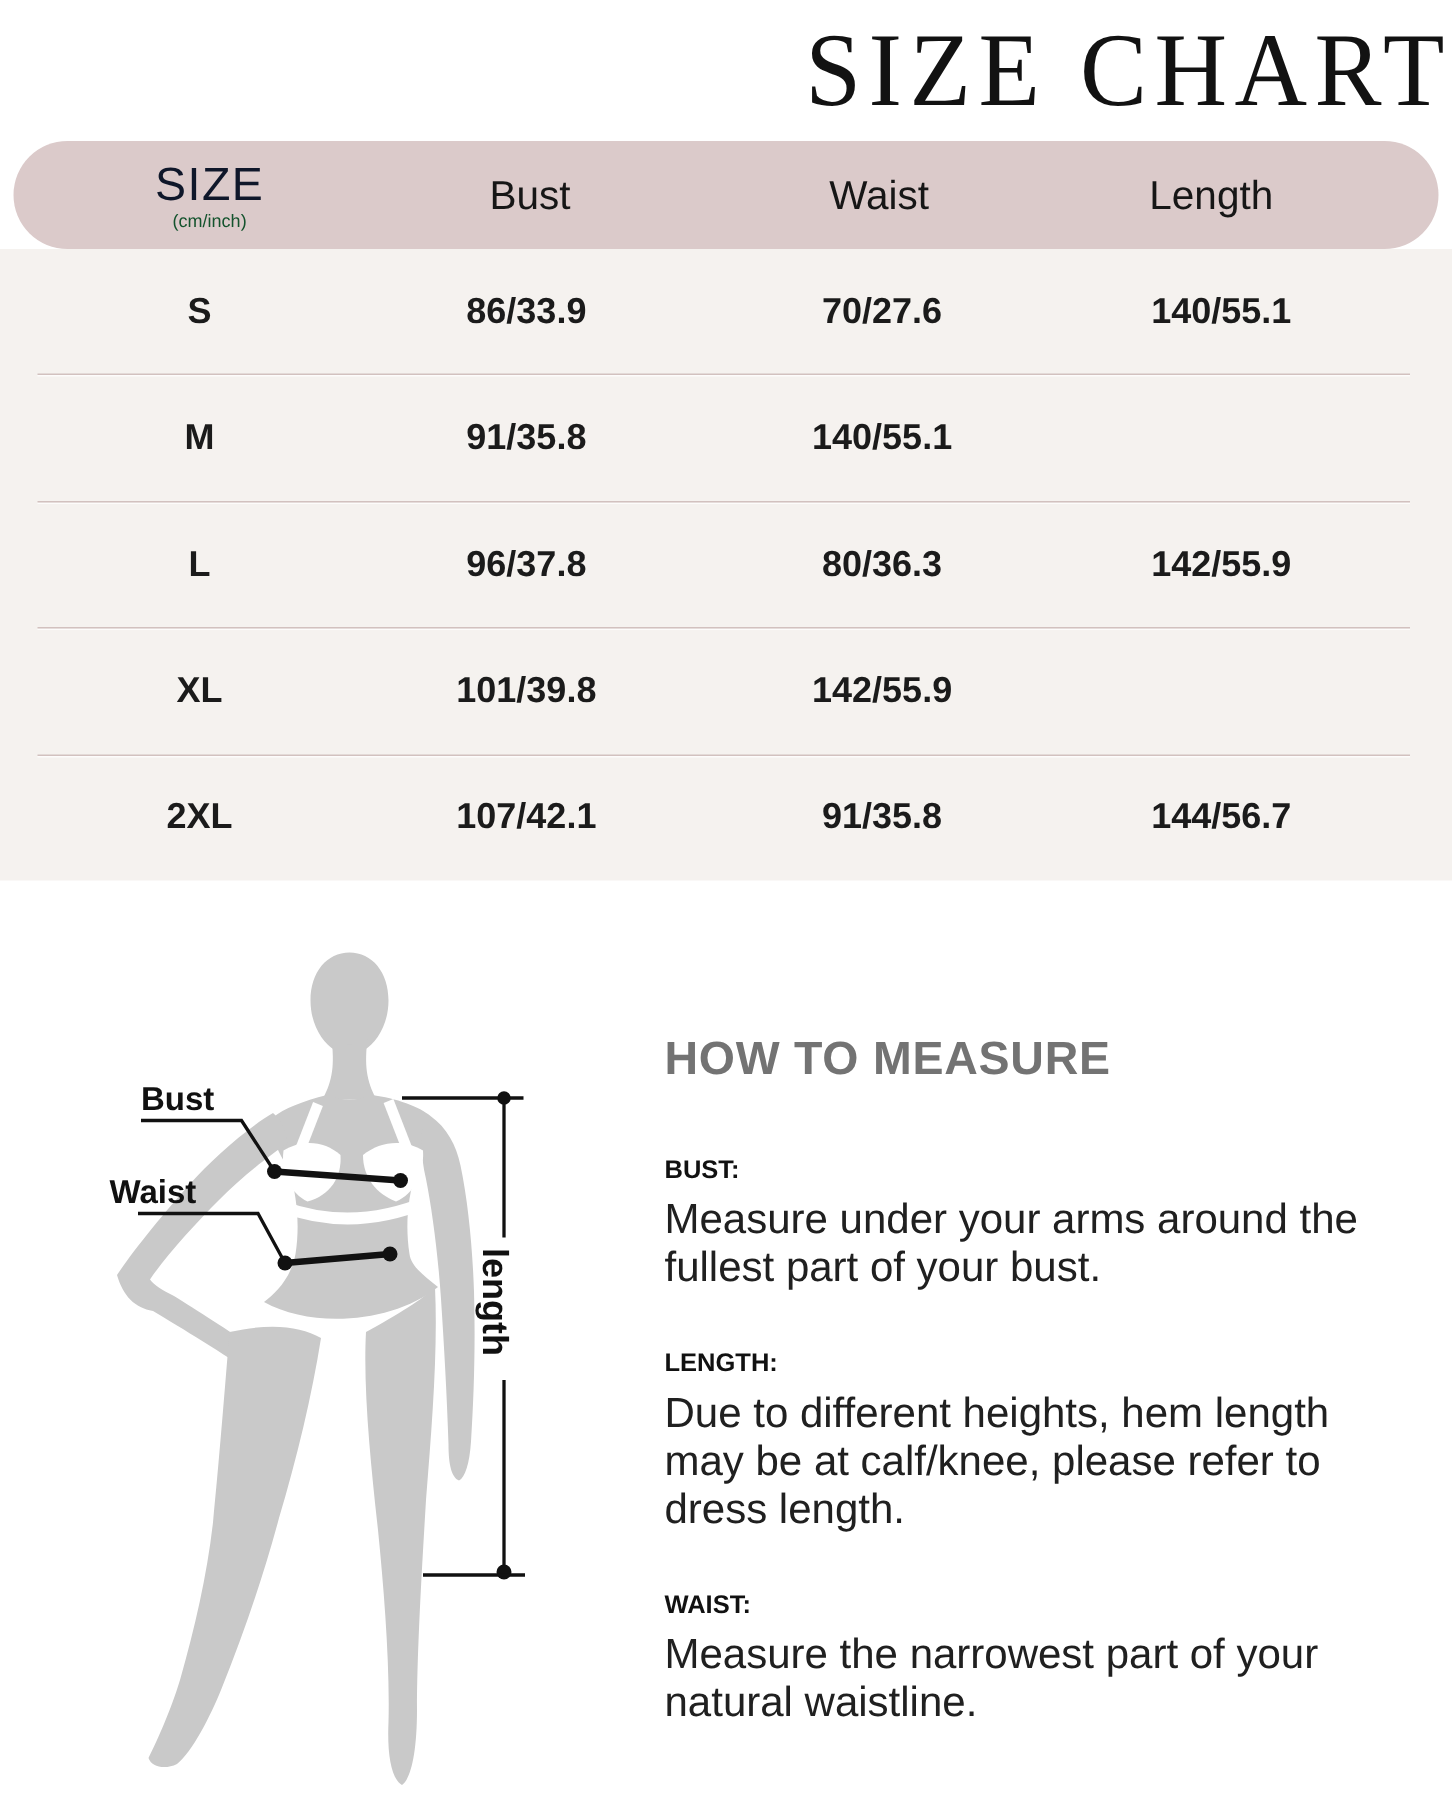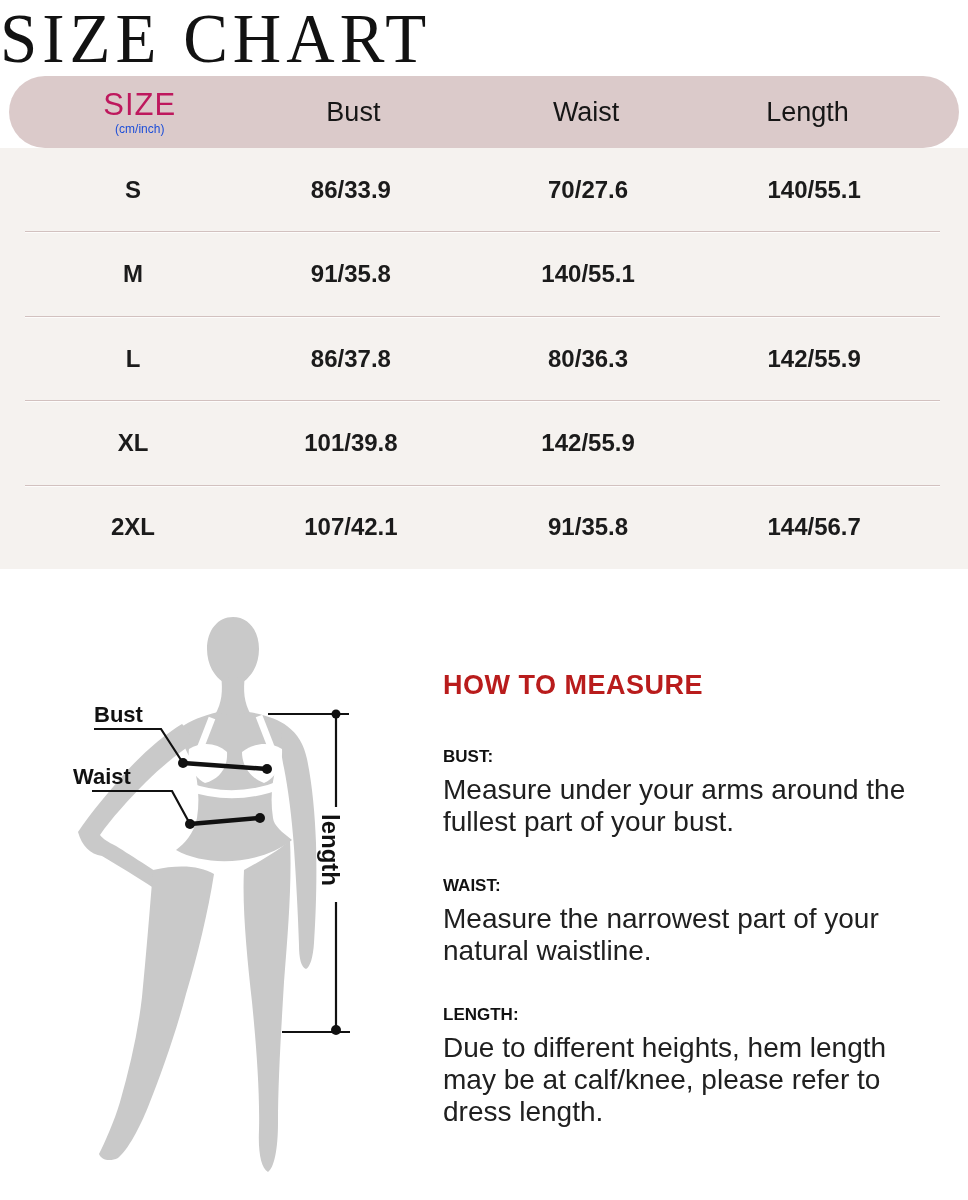--- a/index.html
+++ b/index.html
@@ -7,22 +7,22 @@
   body {
     width: 968px; height: 1200px;
     font-family: "Liberation Sans", sans-serif;
     color: #1a1a1a;
     overflow: hidden;
     position: relative;
   }
 
   
   .title-wrap {
-    height: 76px;
-    display: flex; align-items: center; justify-content: flex-start;
+    height: 94px;
+    display: flex; align-items: center; justify-content: flex-end;
   }
   .page-title {
     font-family: "Liberation Serif", "DejaVu Serif", serif;
     font-size: 67px;
     font-weight: 500;
     letter-spacing: 5px;
     color: #121212;
     transform: scaleY(1.04);
     white-space: nowrap;
   }
@@ -39,22 +39,22 @@
   .grid-row > div:nth-child(4) { padding-right: 56px; }
 
   .table-header {
     margin: 0 9px;
     height: 72px;
     border-radius: 36px;
     background: #dbcaca;
   }
   .header-label { font-size: 27px; font-weight: 400; color: #161616; }
   .size-head-stack { display: flex; flex-direction: column; align-items: center; line-height: 1; }
-  .size-head-main { font-size: 31px; font-weight: 400; letter-spacing: 1px; color: #be185d; }
-  .size-head-sub { font-size: 12px; margin-top: 3px; color: #1d4ed8; }
+  .size-head-main { font-size: 31px; font-weight: 400; letter-spacing: 1px; color: #0f172a; }
+  .size-head-sub { font-size: 12px; margin-top: 3px; color: #14532d; }
 
   .table-body {
     background: #f5f2ef;
     height: 421px;
     display: flex; flex-direction: column;
   }
   .table-body .grid-row { flex: 1 1 auto; font-size: 24px; font-weight: 700; color: #1b1b1b; }
   .row-divider {
     flex: 0 0 1px; height: 1px;
     margin: 0 28px 0 25px;
@@ -64,21 +64,21 @@
 
   
   .measure-section {
     display: flex;
     margin-top: 33px;
     padding-left: 30px;
   }
   .figure-wrap { width: 413px; flex: 0 0 413px; }
   .howto-col { width: 470px; margin-left: 0; padding-top: 68px; }
 
-  .howto-heading { font-size: 27px; font-weight: 700; letter-spacing: .5px; color: #b91c1c; }
+  .howto-heading { font-size: 31px; font-weight: 700; letter-spacing: .5px; color: #737373; }
   .measure-item-label { font-size: 17px; font-weight: 700; margin-top: 46px; color: #111; }
   .measure-item-label.tight { margin-top: 38px; }
   .measure-item-text { font-size: 28px; line-height: 32px; margin-top: 7px; color: #202020; }
 
   svg text { font-family: "Liberation Sans", sans-serif; }
 </style>
 </head>
 <body>
 
 <div class="title-wrap">
@@ -107,21 +107,21 @@
     </div>
     <div class="row-divider"></div>
     <div class="grid-row">
       <div>M</div>
       <div>91/35.8</div>
       <div>140/55.1</div>
     </div>
     <div class="row-divider"></div>
     <div class="grid-row">
       <div>L</div>
-      <div>86/37.8</div>
+      <div>96/37.8</div>
       <div>80/36.3</div>
       <div>142/55.9</div>
     </div>
     <div class="row-divider"></div>
     <div class="grid-row">
       <div>XL</div>
       <div>101/39.8</div>
       <div>142/55.9</div>
     </div>
     <div class="row-divider"></div>
@@ -234,23 +234,23 @@
 
   <div class="howto-col">
     <div class="howto-heading">HOW TO MEASURE</div>
 
     <div>
       <div class="measure-item-label">BUST:</div>
       <div class="measure-item-text">Measure under your arms around the fullest part of your bust.</div>
     </div>
 
     <div>
+      <div class="measure-item-label tight">LENGTH:</div>
+      <div class="measure-item-text">Due to different heights, hem length may be at calf/knee, please refer to dress length.</div>
+    </div>
+
+    <div>
       <div class="measure-item-label tight">WAIST:</div>
       <div class="measure-item-text">Measure the narrowest part of your natural waistline.</div>
     </div>
-
-    <div>
-      <div class="measure-item-label tight">LENGTH:</div>
-      <div class="measure-item-text">Due to different heights, hem length may be at calf/knee, please refer to dress length.</div>
-    </div>
   </div>
 
 </div>
 
 </body></html>

